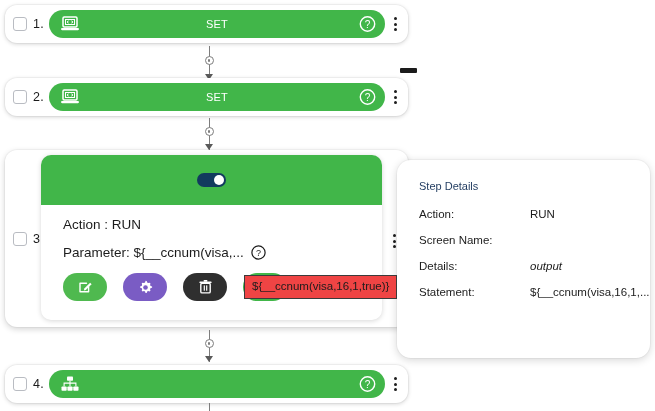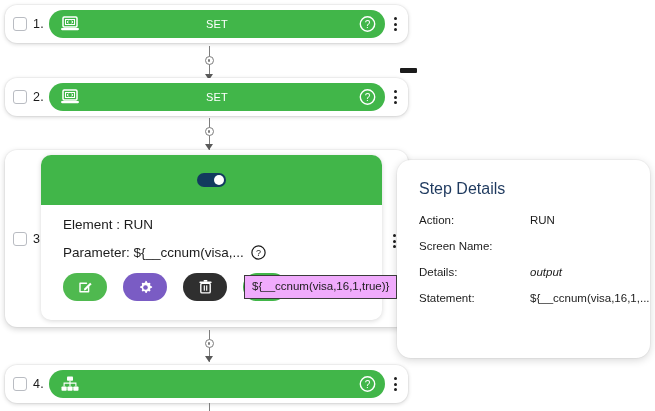--- a/index.html
+++ b/index.html
@@ -232,21 +232,21 @@
   .rbtn.gear { background: #7a5cc4; }
   .rbtn.del  { background: #2f2f2f; }
   .rbtn.ok   { background: #41b649; }
 
   
   #tooltip {
     position: absolute;
     left: 244px;
     top: 275px;
     padding: 4px 7px;
-    background: #f0abfc;
+    background: #ef4444;
     border: 1.2px solid #3b3b3b;
     font-size: 11.5px;
     color: #1c1c1c;
     white-space: nowrap;
     z-index: 40;
     line-height: 1.2;
   }
 
   
   #details {
@@ -257,21 +257,21 @@
     height: 198px;
     background: #ffffff;
     border-radius: 14px;
     box-shadow: 0 2px 9px rgba(0,0,0,0.17), 0 0 0 1px rgba(0,0,0,0.03);
     box-sizing: border-box;
     padding: 20px 0 0 22px;
     z-index: 30;
   }
   #details h3 {
     margin: 0 0 16px 0;
-    font-size: 16px;
+    font-size: 11px;
     font-weight: 400;
     color: #1f3a5f;
   }
   .drow {
     display: flex;
     align-items: center;
     margin-bottom: 14px;
     font-size: 11.5px;
     color: #1c1c1c;
   }
@@ -382,21 +382,21 @@
     </div>
 
     <div class="inner-card">
       <div class="inner-head">
         <span class="toggle">
           <span class="knob"></span>
         </span>
       </div>
       <div class="inner-body">
         <div class="kv">
-          <span>Element : RUN</span>
+          <span>Action : RUN</span>
         </div>
         <div class="kv">
           <span>Parameter: ${__ccnum(visa,...</span>
           <span class="qmark">
             <svg width="15" height="15" viewBox="0 0 15 15">
               <circle cx="7.5" cy="7.5" r="6.6" fill="none" stroke="#1c1c1c" stroke-width="1.2"></circle>
               <text x="7.5" y="11" font-size="9" fill="#1c1c1c" text-anchor="middle" font-family="Liberation Sans, sans-serif">?</text>
             </svg>
           </span>
         </div>

